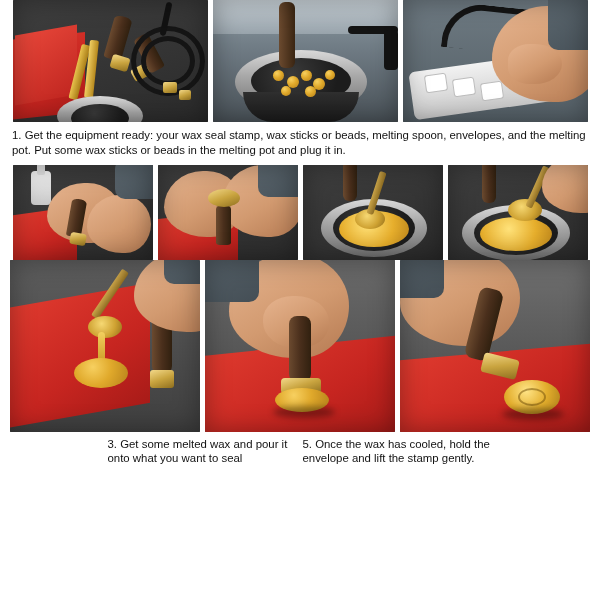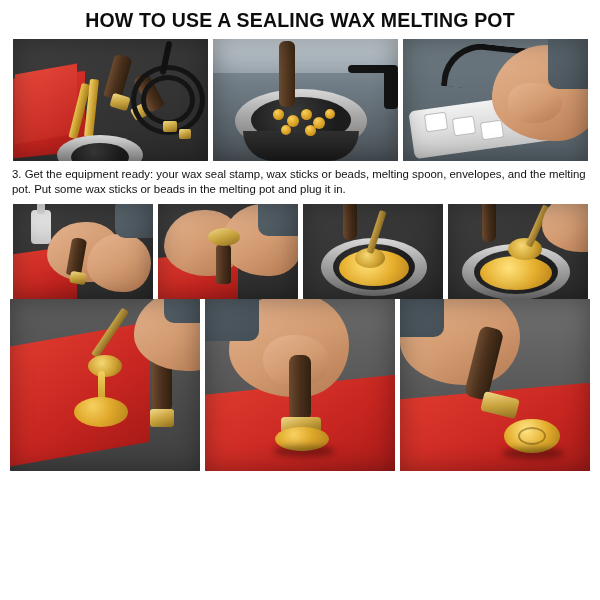--- a/index.html
+++ b/index.html
@@ -134,21 +134,20 @@
     border-radius: 50%;
   }
   .shadowv { position: absolute; background: rgba(0,0,0,.35); filter: blur(3px); border-radius: 50%; }
   .vign { position: absolute; inset: 0; box-shadow: inset 0 0 26px rgba(0,0,0,.35); pointer-events: none; }
 </style>
 </head>
 <body>
 
 <div class="page">
 
-  <div class="title">HOW TO USE A SEALING WAX MELTING POT</div>
 
   <div class="row">
 
     <div class="tile" style="width:195px;height:122px;">
       <div class="desk dark"></div>
 
       <div class="redcard" style="left:-6px;top:36px;width:78px;height:80px;transform:skewY(-6deg);"></div>
       <div class="redcard" style="left:2px;top:30px;width:62px;height:70px;transform:skewY(-10deg);background:linear-gradient(150deg,#e8473a,#c02620);"></div>
 
       <div style="position:absolute;left:62px;top:44px;width:9px;height:56px;background:linear-gradient(90deg,#e8c24d,#a87c16);transform:rotate(14deg);border-radius:2px;"></div>
@@ -206,21 +205,21 @@
 
       <div style="position:absolute;left:40px;top:6px;width:100px;height:46px;border-top:6px solid #141414;border-left:6px solid #141414;border-radius:40px 0 0 0;transform:rotate(6deg);"></div>
 
       <div class="hand" style="right:-14px;top:6px;width:110px;height:96px;"></div>
       <div class="hand" style="right:26px;top:44px;width:54px;height:40px;border-radius:40% 50% 50% 40%;"></div>
       <div class="sleeve" style="right:-30px;top:-10px;width:70px;height:60px;"></div>
       <div class="vign"></div>
     </div>
   </div>
 
-  <div class="caption">3. Get the equipment ready: your wax seal stamp, wax sticks  or beads, melting spoon, envelopes, and the melting pot. Put some wax sticks or beads in the melting pot and plug it in.</div>
+  <div class="caption">1. Get the equipment ready: your wax seal stamp, wax sticks  or beads, melting spoon, envelopes, and the melting pot. Put some wax sticks or beads in the melting pot and plug it in.</div>
 
   <div class="row">
 
     <div class="tile" style="width:140px;height:95px;">
       <div class="desk dark"></div>
       <div class="redcard" style="left:-4px;top:46px;width:68px;height:56px;transform:skewY(-8deg);"></div>
 
       <div style="position:absolute;left:18px;top:6px;width:20px;height:34px;background:linear-gradient(180deg,#f2f2f2,#c7c7c7);border-radius:4px;"></div>
       <div style="position:absolute;left:24px;top:-2px;width:8px;height:12px;background:#dcdcdc;border-radius:2px;"></div>
 
@@ -317,15 +316,17 @@
       <div class="brass" style="left:82px;top:96px;width:36px;height:20px;border-radius:4px;transform:rotate(14deg);"></div>
 
       <div class="wax" style="left:104px;top:120px;width:56px;height:34px;background:radial-gradient(circle at 40% 32%,#ffe486 0%,#e3ae2d 50%,#a97a17 100%);"></div>
       <div style="position:absolute;left:118px;top:128px;width:28px;height:18px;border:2px solid rgba(120,85,12,.55);border-radius:50%;"></div>
       <div class="shadowv" style="left:102px;top:148px;width:62px;height:12px;"></div>
       <div class="vign"></div>
     </div>
   </div>
 
   <div class="col-captions">
+    <div class="cap" style="width:190px;">3. Get some melted wax and pour it onto what you want to seal</div>
+    <div class="cap" style="width:190px;">5. Once the wax has cooled, hold the envelope and lift the stamp gently.</div>
   </div>
 
 </div>
 
 </body></html>

